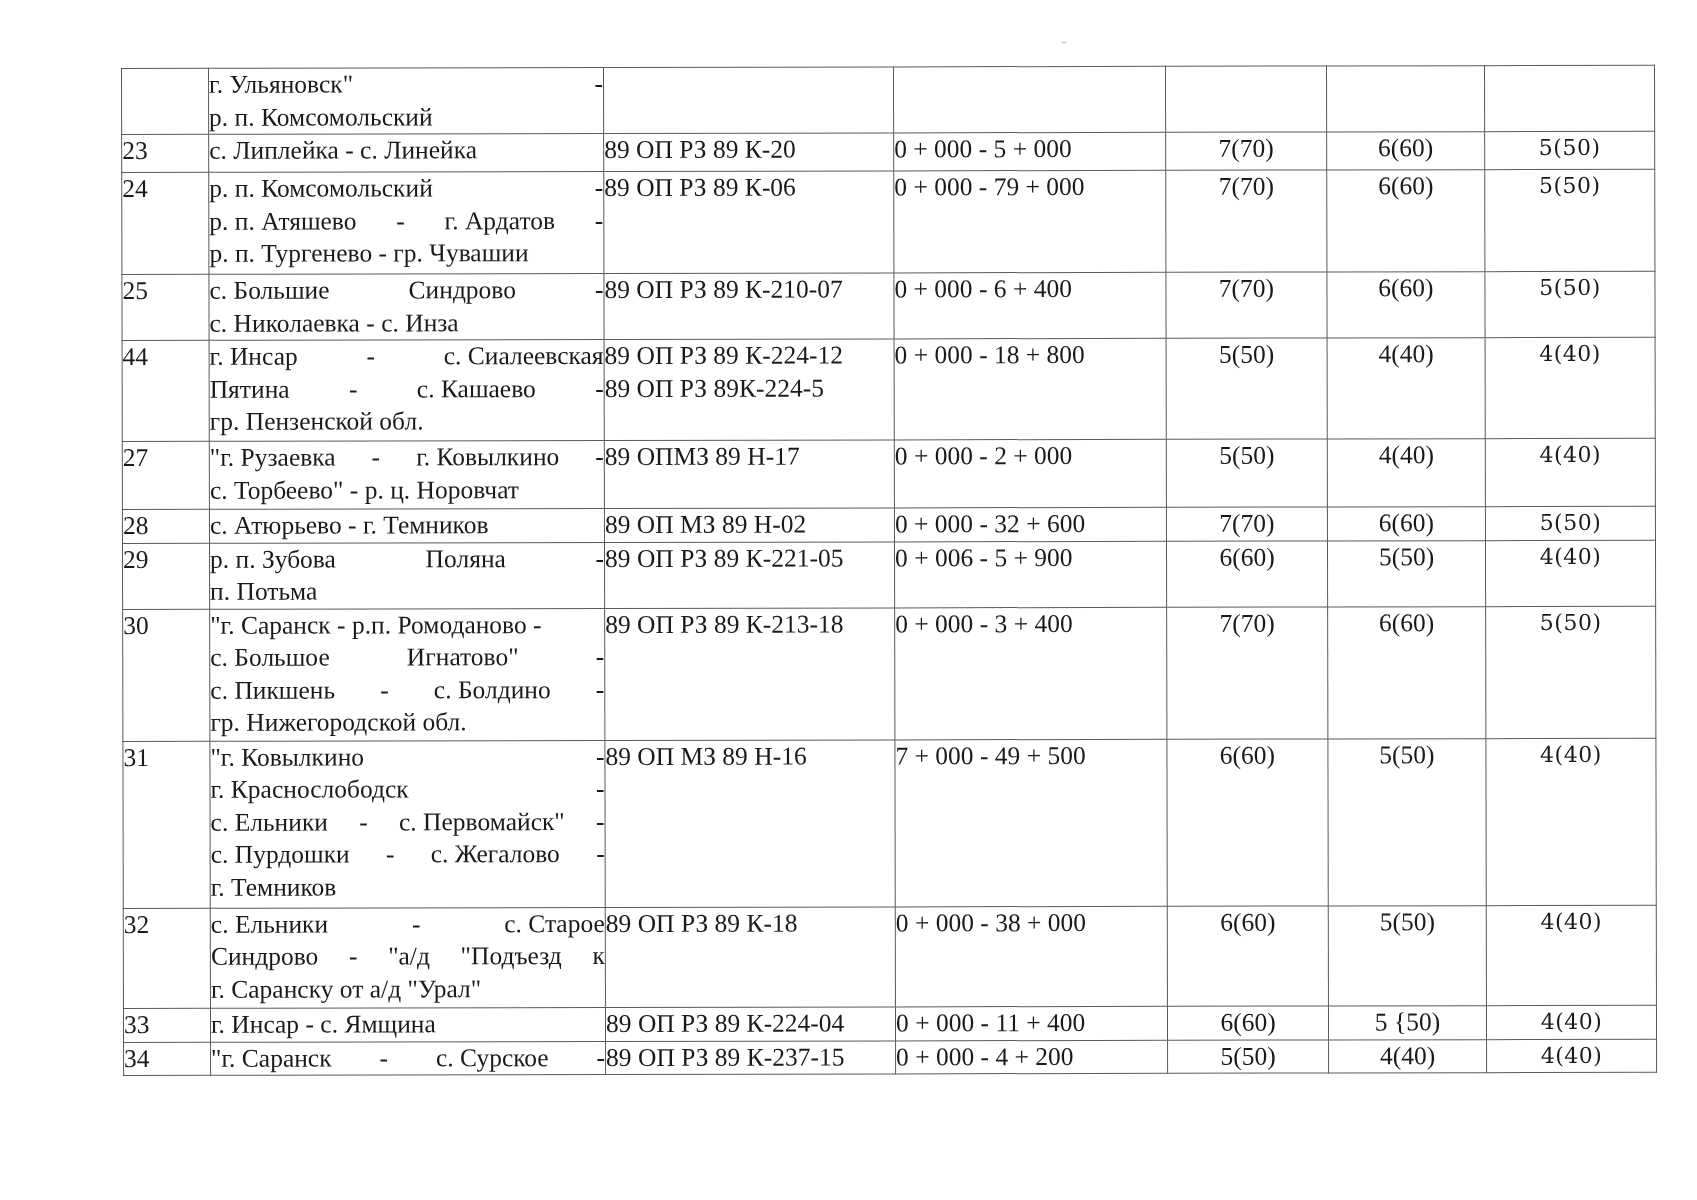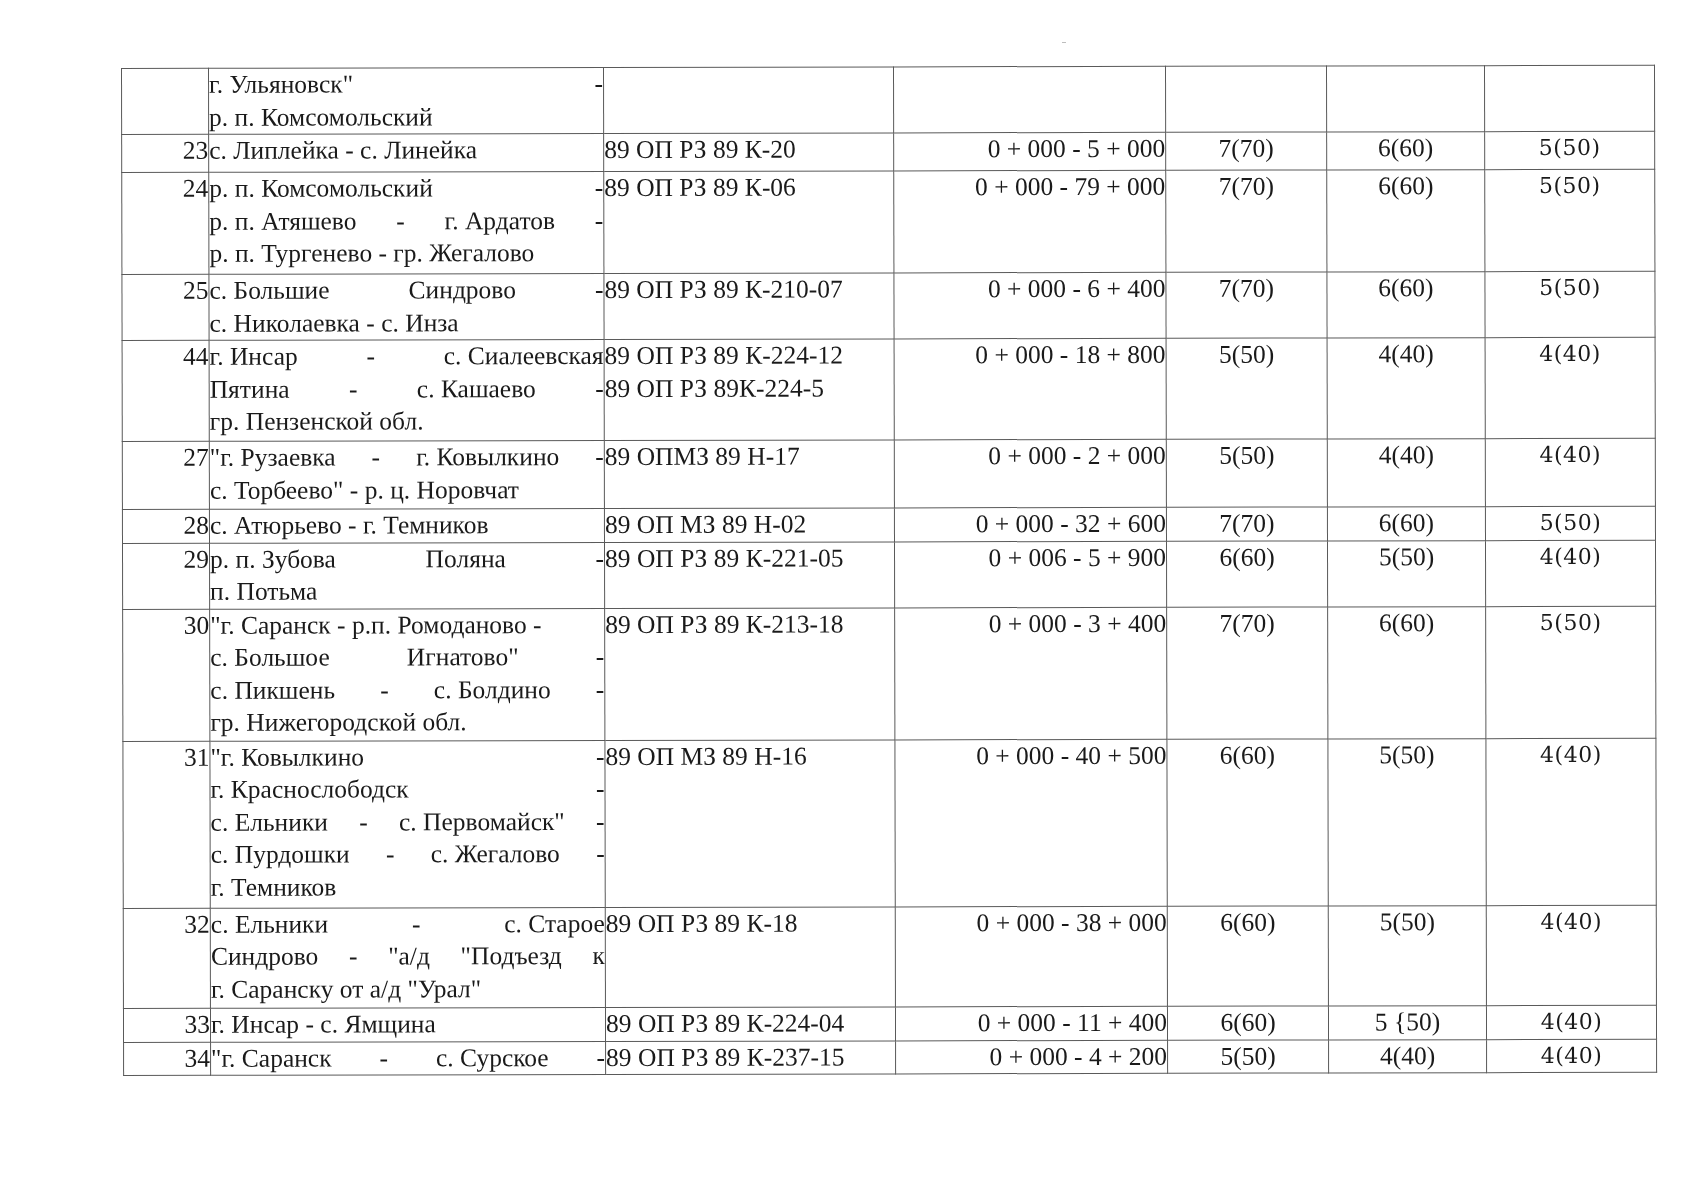--- a/index.html
+++ b/index.html
@@ -35,21 +35,21 @@
     }
     table.roads td {
       border: 1.6px solid #5a5a5a;
       vertical-align: top;
       padding: 0;
       font-size: 25.5px;
       line-height: 32.5px;
       overflow: hidden;
     }
     td.num {
-      text-align: right;
+      text-align: left;
       padding-top: 1px;
       font-family: Liberation Serif, serif;
     }
     td.name {
       padding: 1px 8px 0 8px;
       text-align: justify;
       text-align-last: left;
     }
     td.name .line {
       display: flex;
@@ -59,21 +59,21 @@
     td.name .line.plain {
       display: block;
     }
     td.code {
       padding: 1px 0 0 11px;
       white-space: nowrap;
       margin-left: 42px;
     }
     td.code .line { display: block; }
     td.km {
-      text-align: right;
+      text-align: left;
       white-space: nowrap;
       padding-top: 1px;
     }
     td.val {
       text-align: center;
       white-space: nowrap;
       padding-top: 0;
       font-family: Liberation Serif, serif;
     }
     td.val.wide {
@@ -132,21 +132,21 @@
           <div class="line">
             <span>р. п. Комсомольский</span>
             <span>-</span>
           </div>
           <div class="line">
             <span>р. п. Атяшево</span>
             <span>-</span>
             <span>г. Ардатов</span>
             <span>-</span>
           </div>
-          <div class="line plain"><span>р. п. Тургенево - гр. Жегалово</span></div>
+          <div class="line plain"><span>р. п. Тургенево - гр. Чувашии</span></div>
         </td>
         <td class="code">
           <span class="line">89 ОП РЗ 89 К-06</span>
         </td>
         <td class="km">0 + 000 - 79 + 000</td>
         <td class="val">7(70)</td>
         <td class="val">6(60)</td>
         <td class="val wide">5(50)</td>
       </tr>
       <tr style="height: 64px;">
@@ -288,21 +288,21 @@
             <span>с. Пурдошки</span>
             <span>-</span>
             <span>с. Жегалово</span>
             <span>-</span>
           </div>
           <div class="line plain"><span>г. Темников</span></div>
         </td>
         <td class="code">
           <span class="line">89 ОП МЗ 89 Н-16</span>
         </td>
-        <td class="km">0 + 000 - 40 + 500</td>
+        <td class="km">7 + 000 - 49 + 500</td>
         <td class="val">6(60)</td>
         <td class="val">5(50)</td>
         <td class="val wide">4(40)</td>
       </tr>
       <tr style="height: 100px;">
         <td class="num">32</td>
         <td class="name">
           <div class="line">
             <span>с. Ельники</span>
             <span>-</span>

